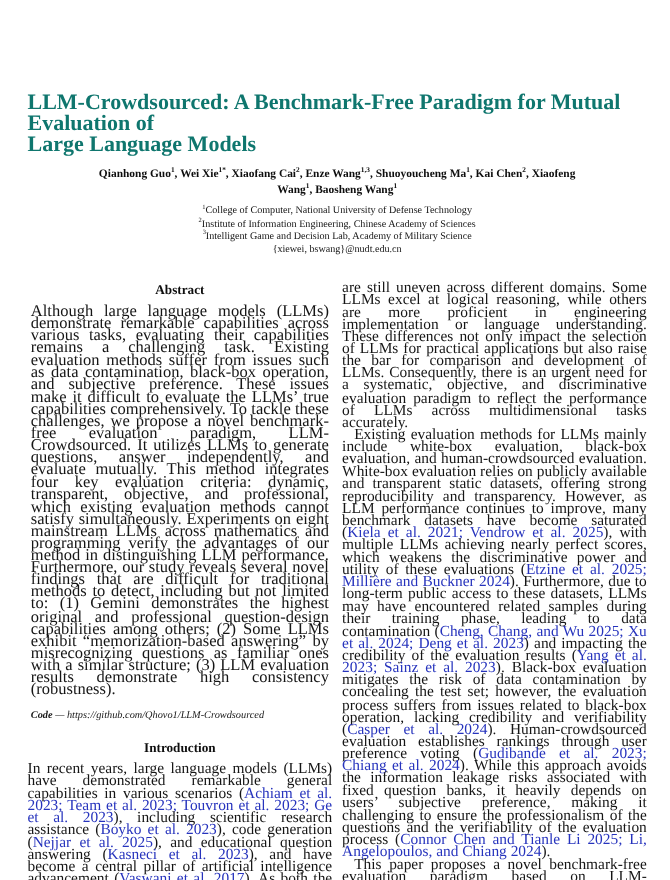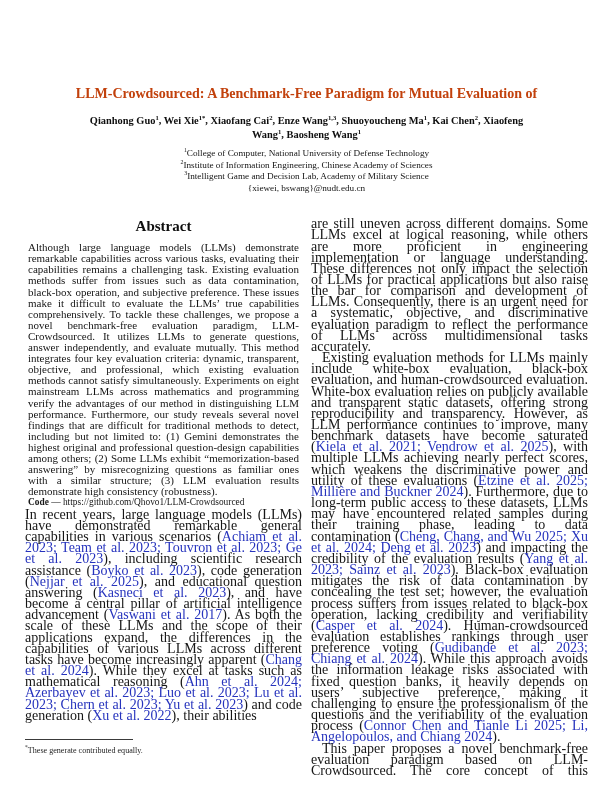--- a/index.html
+++ b/index.html
@@ -9,85 +9,88 @@
     margin:0 auto;
     background:#ffffff;
     font-family:"Liberation Serif", serif;
     color:#161616;
     overflow:hidden;
     box-sizing:border-box;
     padding:0 21px 0 25px;
   }
   h1.title{
     margin:84px 0 0 0;
-    font-size:14px;line-height:19px;
-    text-align:center;font-weight:bold;color:#c2410c;
+    font-size:20px;line-height:19px;
+    text-align:left;font-weight:bold;color:#0f766e;
   }
   .authors{
     margin:11px auto 0 auto;
     max-width:444px;
     text-align:center;
     font-weight:bold;
     font-size:10.4px;line-height:13.6px;color:#0e0e0e;
   }
   .authors sup, .affils sup, .title sup{font-size:64%;vertical-align:super;line-height:0;}
   .affils{
     margin-top:7px;
     text-align:center;
     font-size:9.2px;line-height:11.5px;color:#141414;
   }
   .cols{
     display:flex;gap:9px;margin-top:24px;height:558px;overflow:hidden;
   }
   .col{flex:1;min-width:0;}
   .col.left{display:flex;flex-direction:column;}
   h2.sec{
-    font-size:15px;font-weight:bold;text-align:center;
+    font-size:12px;font-weight:bold;text-align:center;
     margin:0 0 7px 0;color:#0e0e0e;
   }
   h2.sec.intro{margin:15px 0 6px 0;}
   .para{
     font-size:14px;line-height:11.15px;
     text-align:justify;color:#151515;
   }
   .abstract-body{
-    font-size:11px;line-height:11.1px;
+    font-size:15px;line-height:11.1px;
     padding:0 3px;
   }
   .para.indent{text-indent:11px;}
   .cite{
     color:#2633bd;
     text-decoration-color:#2633bd;
     text-decoration-thickness:0.9px;
     text-underline-offset:1.6px;
     cursor:pointer;
   }
   .code-line{
+    margin-top:13px;
     font-size:9.4px;line-height:11.5px;
     padding:0 3px;
+    font-style:italic;
   }
   .code-line .label{font-weight:bold;}
   .code-line .url{cursor:pointer;}
   .footnote{
     margin-top:auto;
     padding-bottom:20px;
     font-size:8.1px;line-height:10px;color:#1c1c1c;
   }
   .footnote .rule{
     width:108px;height:0;border-top:1px solid #3a3a3a;margin:0 0 3px 0;
   }
   .footnote sup{font-size:70%;vertical-align:super;}
 </style>
 </head>
 <body>
 
 <div class="page">
 
   <h1 class="title">
     <div>LLM-Crowdsourced: A Benchmark-Free Paradigm for Mutual Evaluation of</div>
+    <div>Large Language Models</div>
   </h1>
 
   <div class="authors"><span>Qianhong Guo<sup>1</sup>, </span><span>Wei Xie<sup>1*</sup>, </span><span>Xiaofang Cai<sup>2</sup>, </span><span>Enze Wang<sup>1,3</sup>, </span><span>Shuoyoucheng Ma<sup>1</sup>, </span><span>Kai Chen<sup>2</sup>, </span><span>Xiaofeng Wang<sup>1</sup>, </span><span>Baosheng Wang<sup>1</sup></span></div>
 
   <div class="affils">
     <div id="affil-list">
         <div><sup>1</sup>College of Computer, National University of Defense Technology</div>
         <div><sup>2</sup>Institute of Information Engineering, Chinese Academy of Sciences</div>
         <div><sup>3</sup>Intelligent Game and Decision Lab, Academy of Military Science</div>
       </div>
@@ -97,20 +100,21 @@
   <div class="cols">
 
     <div class="col left">
       <h2 class="sec">Abstract</h2>
       <div class="para abstract-body">Although large language models (LLMs) demonstrate remarkable capabilities across various tasks, evaluating their capabilities remains a challenging task. Existing evaluation methods suffer from issues such as data contamination, black-box operation, and subjective preference. These issues make it difficult to evaluate the LLMs’ true capabilities comprehensively. To tackle these challenges, we propose a novel benchmark-free evaluation paradigm, LLM-Crowdsourced. It utilizes LLMs to generate questions, answer independently, and evaluate mutually. This method integrates four key evaluation criteria: dynamic, transparent, objective, and professional, which existing evaluation methods cannot satisfy simultaneously. Experiments on eight mainstream LLMs across mathematics and programming verify the advantages of our method in distinguishing LLM performance. Furthermore, our study reveals several novel findings that are difficult for traditional methods to detect, including but not limited to: (1) Gemini demonstrates the highest original and professional question-design capabilities among others; (2) Some LLMs exhibit “memorization-based answering” by misrecognizing questions as familiar ones with a similar structure; (3) LLM evaluation results demonstrate high consistency (robustness).</div>
 
       <div class="code-line">
         <span class="label">Code</span><span> — </span><span class="url">https://github.com/Qhovo1/LLM-Crowdsourced</span>
       </div>
 
+      <h2 class="sec intro">Introduction</h2>
       <div class="para">In recent years, large language models (LLMs) have demonstrated remarkable general capabilities in various scenarios (<span class="cite">Achiam et al. 2023; Team et al. 2023; Touvron et al. 2023; Ge et al. 2023</span>), including scientific research assistance (<span class="cite">Boyko et al. 2023</span>), code generation (<span class="cite">Nejjar et al. 2025</span>), and educational question answering (<span class="cite">Kasneci et al. 2023</span>), and have become a central pillar of artificial intelligence advancement (<span class="cite">Vaswani et al. 2017</span>). As both the scale of these LLMs and the scope of their applications expand, the differences in the capabilities of various LLMs across different tasks have become increasingly apparent (<span class="cite">Chang et al. 2024</span>). While they excel at tasks such as mathematical reasoning (<span class="cite">Ahn et al. 2024; Azerbayev et al. 2023; Luo et al. 2023; Lu et al. 2023; Chern et al. 2023; Yu et al. 2023</span>) and code generation (<span class="cite">Xu et al. 2022</span>), their abilities</div>
 
       <div class="footnote">
         <div class="rule"></div>
         <span><sup>*</sup><span>These generate contributed equally.</span></span>
       </div>
     </div>
 
     <div class="col right">
       <div class="para">are still uneven across different domains. Some LLMs excel at logical reasoning, while others are more proficient in engineering implementation or language understanding. These differences not only impact the selection of LLMs for practical applications but also raise the bar for comparison and development of LLMs. Consequently, there is an urgent need for a systematic, objective, and discriminative evaluation paradigm to reflect the performance of LLMs across multidimensional tasks accurately.</div>

